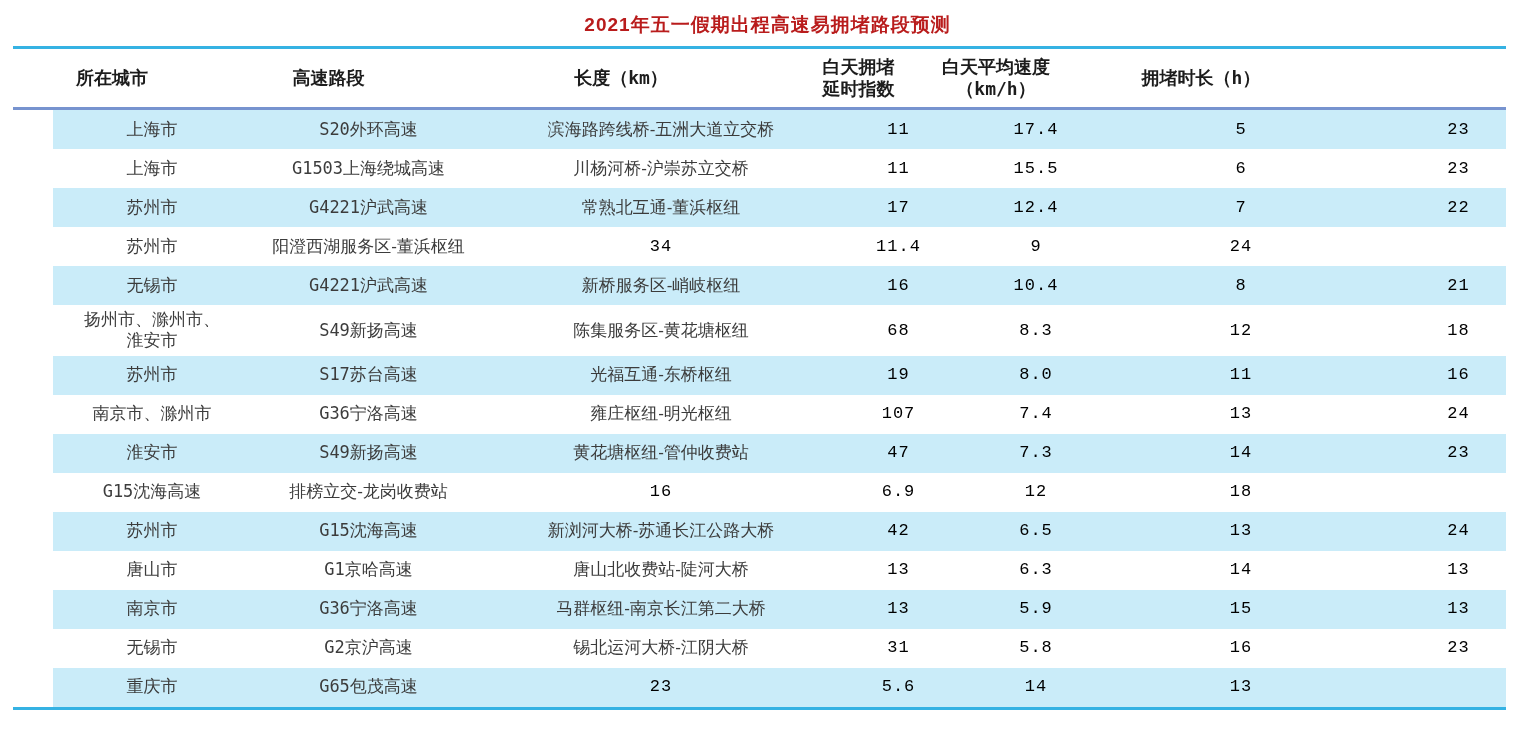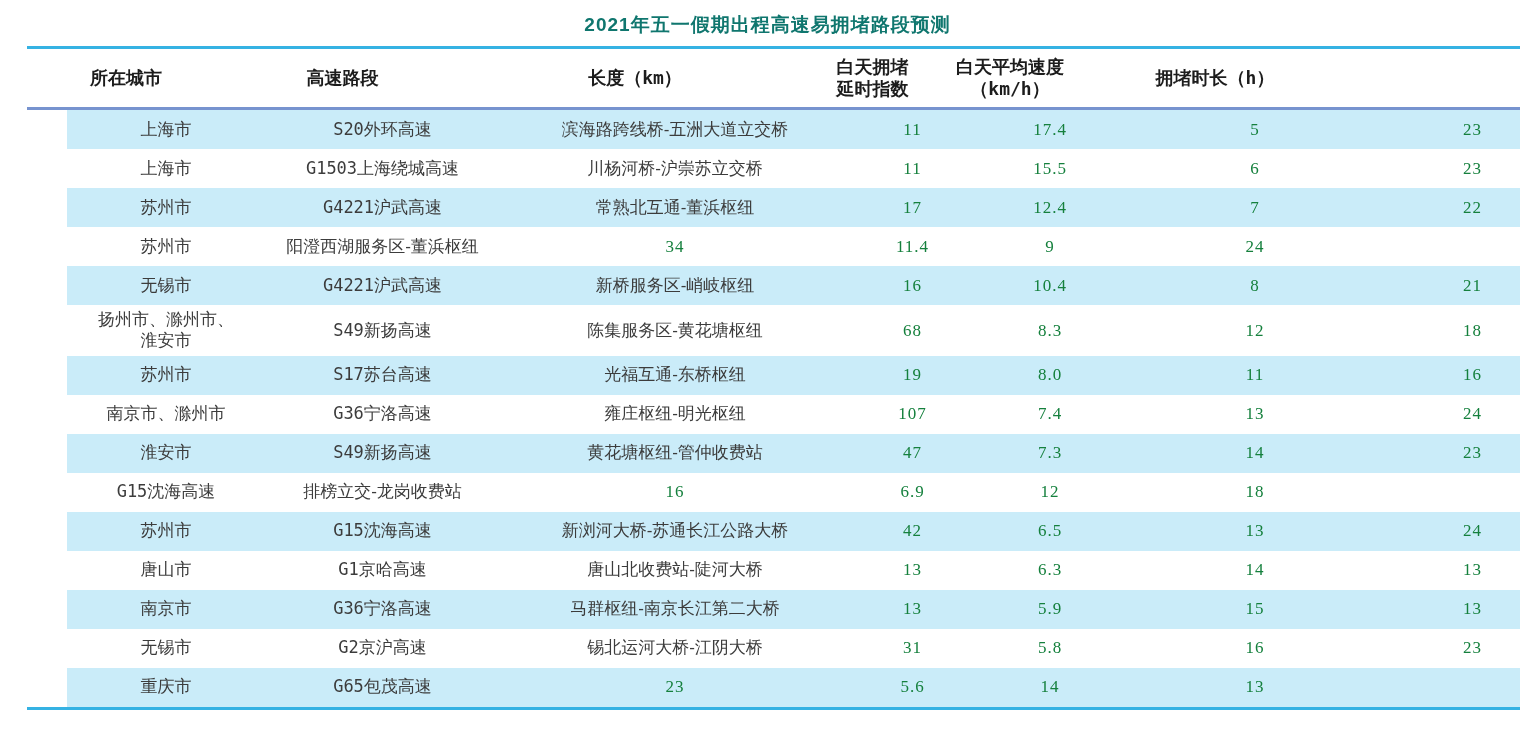--- a/index.html
+++ b/index.html
@@ -13,26 +13,26 @@
     width: 1535px;
     height: 730px;
     background: #ffffff;
     overflow: hidden;
   }
   .title {
     padding-top: 12px;
     text-align: center;
     font-size: 19px;
     font-weight: bold;
-    color: #0f766e;
+    color: #b91c1c;
     letter-spacing: 1px;
   }
   .table-wrap {
     position: absolute;
-    left: 27px;
+    left: 13px;
     top: 46px;
     width: 1493px;
   }
   .accent-line {
     height: 3px;
     background: #35b2e3;
   }
   .grid-row {
     display: grid;
     grid-template-columns: 198px 235px 350px 125px 150px 260px 175px;
@@ -61,22 +61,22 @@
   }
   .cell {
     text-align: center;
     font-size: 17px;
     color: #3c3c3c;
     line-height: 1.25;
     padding: 4px 2px;
     white-space: pre-line;
   }
   .cell.mono {
-    font-family: Liberation Serif, serif;
-    color: #15803d;
+    font-family: Liberation Mono, monospace;
+    color: #000000;
     letter-spacing: 1px;
   }
   .cell.highway {
     font-family: "DejaVu Sans Mono", "Liberation Sans", sans-serif;
   }
 </style>
 </head>
 <body>
 
 <div class="page">

